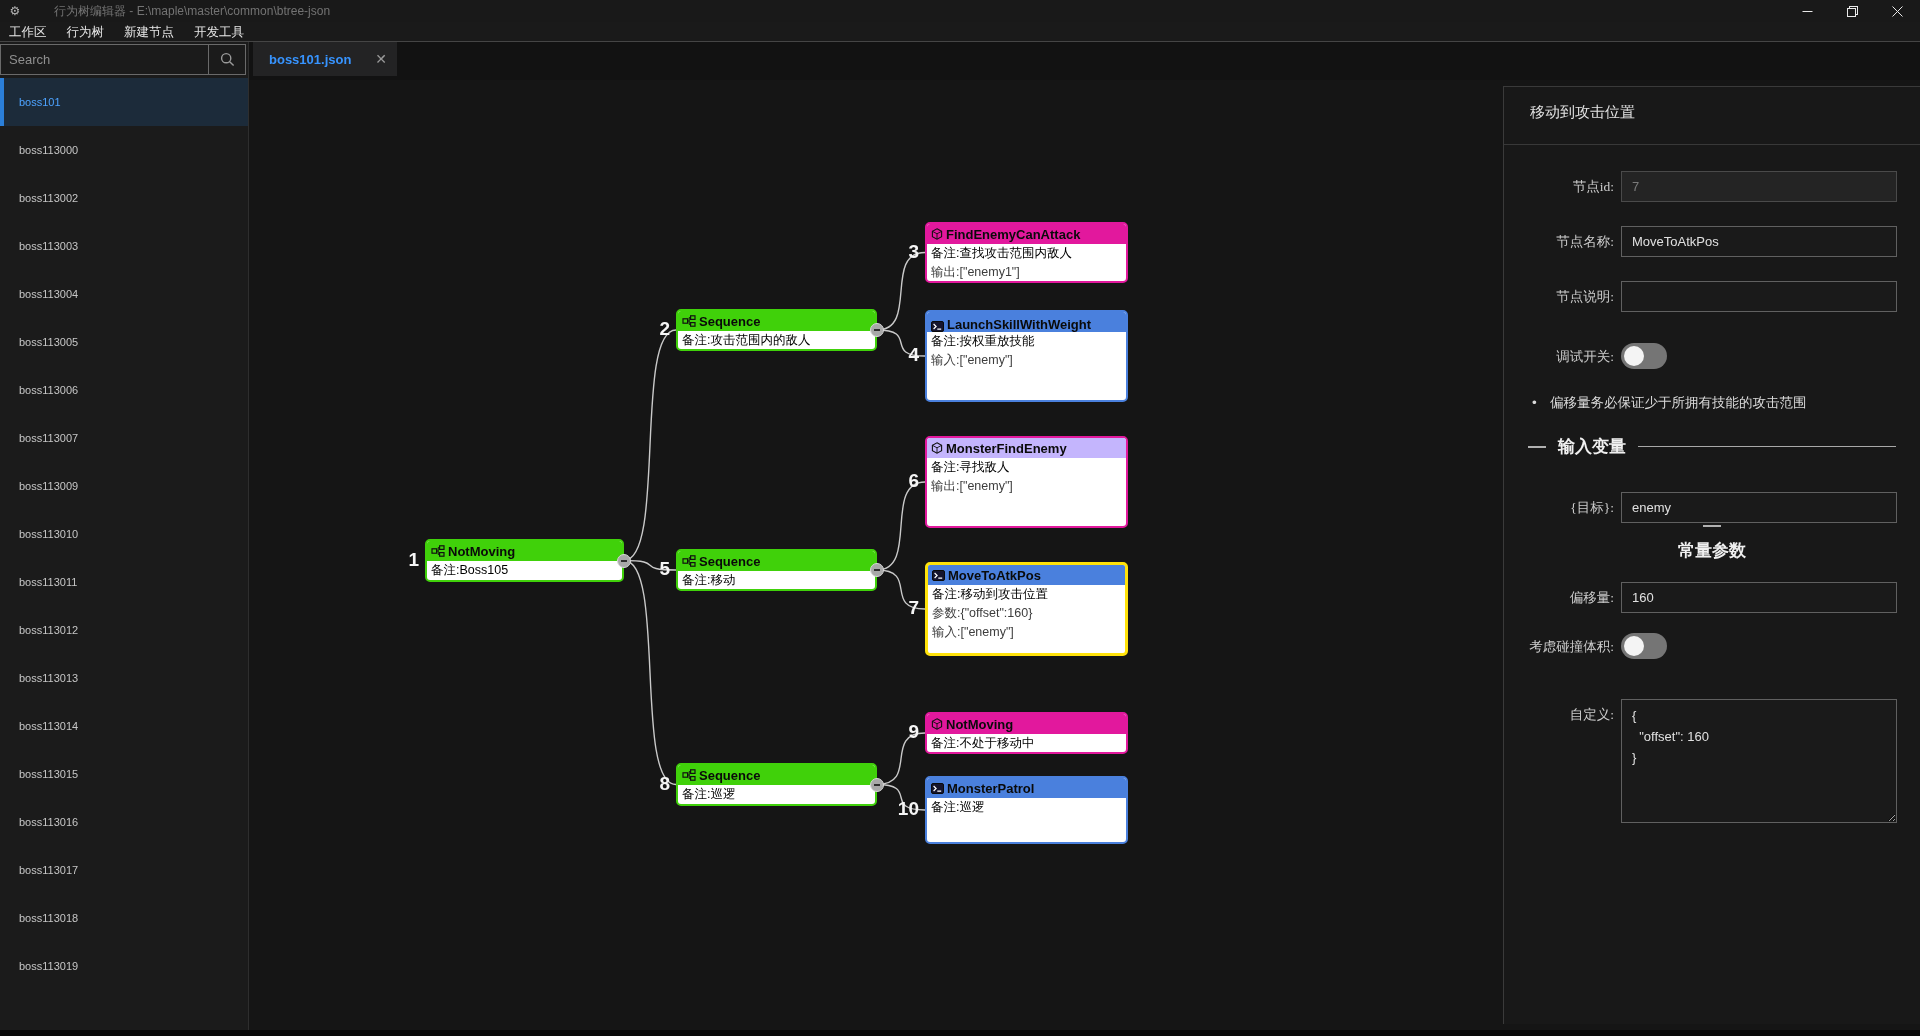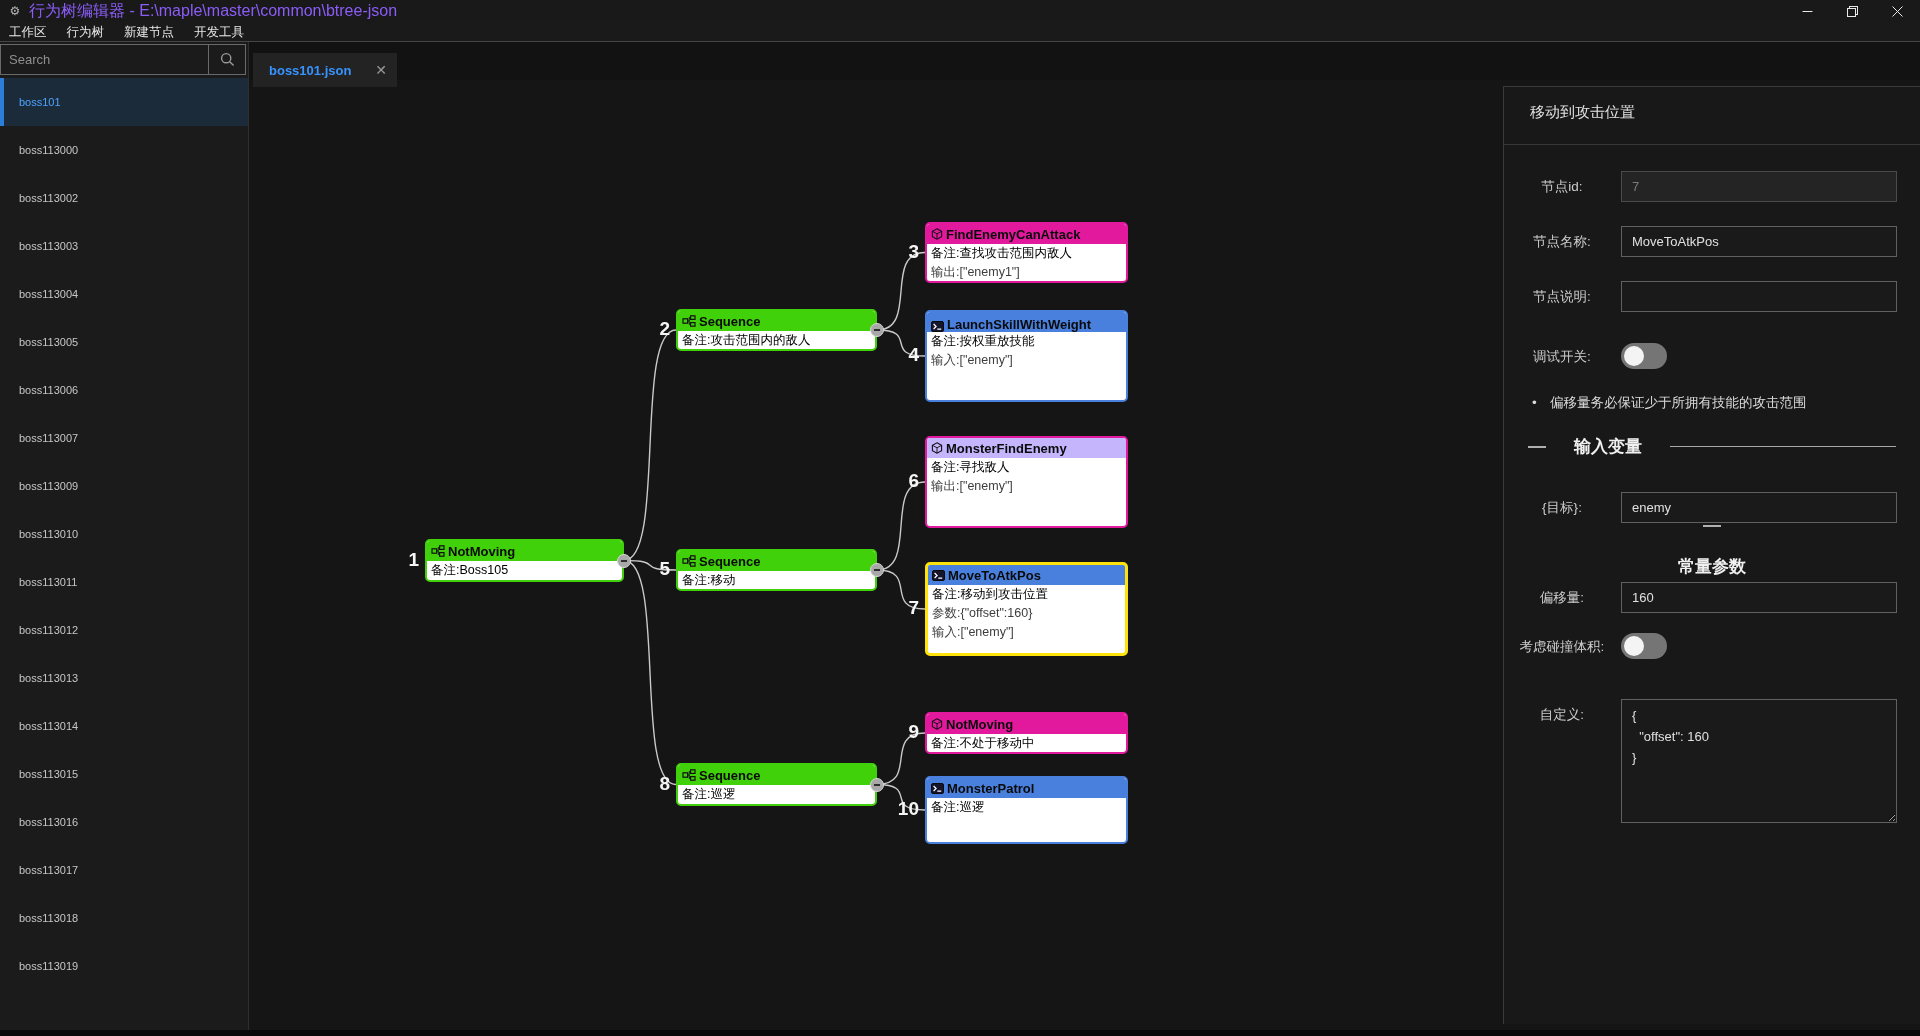--- a/index.html
+++ b/index.html
@@ -5,21 +5,21 @@
   * { margin:0; padding:0; box-sizing:border-box; }
   html,body { width:1920px; height:1036px; overflow:hidden; background:#151515;
     font-family:"Liberation Sans", sans-serif; }
   #stage { position:relative; width:1920px; height:1036px; }
 
   
   #titlebar { position:absolute; left:0; top:0; width:1920px; height:22px;
     background:#191919; display:flex; align-items:center; z-index:30; }
   .app-icon { width:14px; height:14px; margin:0 7px 0 8px; color:#b5b5b5; font-size:12px;
     line-height:14px; text-align:center; }
-  .app-title { color:#8b5cf6; font-size:16px; }
+  .app-title { color:#737373; font-size:12px;margin-left:25px; }
   .win-btns { margin-left:auto; display:flex; height:22px; }
   .win-btn { width:45px; height:22px; display:flex; align-items:center; justify-content:center;
     color:#e8e8e8; }
   #menubar { position:absolute; left:0; top:22px; width:1920px; height:20px;
     background:#1a1a1a; border-bottom:1px solid #454545; display:flex; align-items:center;
     z-index:30; }
   .menu-item { color:#e6e6e6; font-size:12.5px; padding:0 10px; height:20px; line-height:20px; }
   .menu-item:first-child { padding-left:9px; }
 
   
@@ -33,21 +33,21 @@
     align-items:center; justify-content:center; }
   #boss-list { position:absolute; left:0; top:36px; right:0; bottom:0; overflow:hidden; }
   .boss-item { height:48px; line-height:48px; padding-left:19px; color:#c6c6c6;
     font-size:11px; }
   .boss-item.selected { background:#1c2b3a; color:#4da3ff; border-left:4px solid #2b7fd9;
     padding-left:15px; }
 
   
   #tabstrip { position:absolute; left:249px; top:42px; width:1671px; height:38px;
     background:#121212; z-index:20; }
-  .tab { position:absolute; left:4px; top:11px; width:144px; height:34px; background:#232324;
+  .tab { position:absolute; left:4px; top:0; width:144px; height:34px; background:#232324;
     display:flex; align-items:center; }
   .tab-label { color:#3794ff; font-size:13px; font-weight:600; margin-left:16px; }
   .tab-close { margin-left:auto; margin-right:10px; color:#9a9a9a; font-size:14px; }
 
   
   #canvas-layer { position:absolute; left:0; top:0; width:1920px; height:1036px; z-index:5; }
   #edges { position:absolute; left:0; top:0; }
   .bt-node { position:absolute; background:#ffffff; border-radius:5px; overflow:hidden; }
   .bt-head { height:20px; display:flex; align-items:center; gap:3px; padding:0 4px;
     font-size:13px; font-weight:bold; color:#0a0a0a; white-space:nowrap; }
@@ -61,35 +61,35 @@
   .port::after { content:""; position:absolute; left:3px; top:5px; width:6px; height:2px;
     background:#2e2e2e; }
 
   
   #panel { position:absolute; left:1503px; top:86px; width:417px; height:938px;
     background:#181818; border-left:1px solid #3a3a3a; border-top:1px solid #3a3a3a;
     z-index:20; }
   .p-title { position:absolute; left:26px; top:16px; font-size:15px; color:#e2e2e2; }
   .p-divider { position:absolute; left:0; top:57px; width:100%; height:1px; background:#383838; }
   .p-row { position:absolute; left:0; width:100%; }
-  .p-label { position:absolute; left:6px; width:104px; text-align:center; color:#cccccc;
-    font-size:13.5px; line-height:31px; }
+  .p-label { position:absolute; left:6px; width:104px; text-align:right; color:#cccccc;
+    font-size:13.5px; line-height:31px;font-family:Liberation Serif, serif; }
   .p-input { position:absolute; left:117px; width:276px; height:31px; background:#1a1a1a;
     border:1px solid #606060; color:#e0e0e0; font-size:13px; padding:0 10px;
     font-family:"Liberation Sans",sans-serif; outline:none; }
   .p-input:disabled { background:#242424; border-color:#4a4a4a; color:#7a7a7a; }
   .toggle { position:absolute; left:117px; top:2px; width:46px; height:26px;
     border-radius:13px; background:#757575; }
   .toggle .knob { position:absolute; left:3px; top:3px; width:20px; height:20px;
     border-radius:50%; background:#f4f4f4; }
   .p-note { position:absolute; left:46px; right:14px; color:#dadada; font-size:13.5px;
     line-height:20px; }
   .p-note::before { content:"•"; position:absolute; left:-18px; color:#dadada; }
   .p-section { position:absolute; left:0; width:100%; display:flex; align-items:center;
-    padding:0 24px; gap:28px; }
+    padding:0 24px; gap:12px; }
   .sec-dash { width:18px; height:2px; background:#b0b0b0; flex:0 0 auto; }
   .sec-text { color:#f0f0f0; font-size:17px; font-weight:600; white-space:nowrap; }
   .sec-line { flex:1; height:1px; background:#a8a8a8; }
   .p-textarea { position:absolute; left:117px; width:276px; height:124px; background:#1a1a1a;
     border:1px solid #606060; color:#e0e0e0; font-size:13px; line-height:21px;
     padding:5px 10px; font-family:"Liberation Sans",sans-serif; outline:none; }
 
   #bottom-strip { position:absolute; left:0; bottom:0; width:1920px; height:6px;
     background:#0a0a0a; z-index:40; }
 </style>

